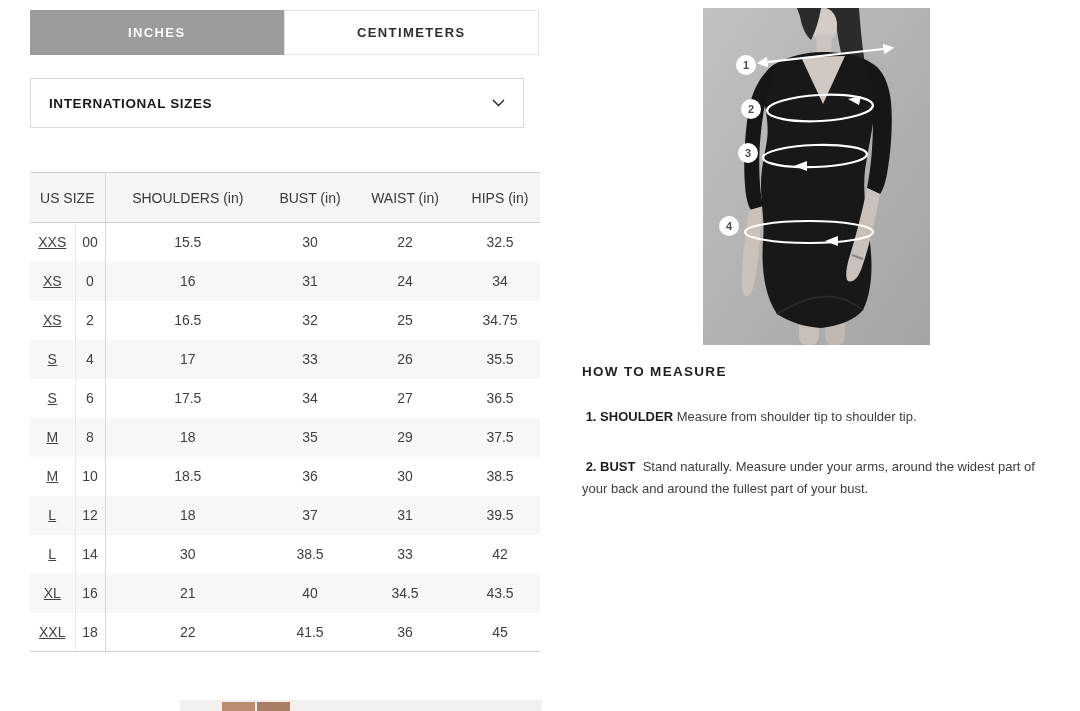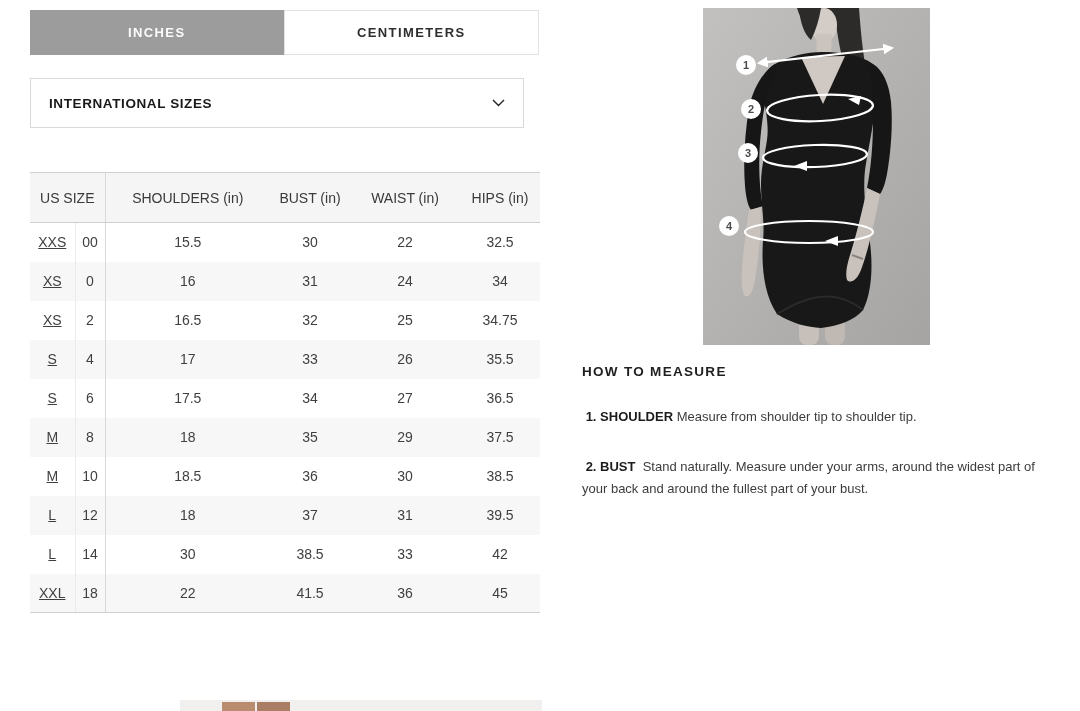--- a/index.html
+++ b/index.html
@@ -153,20 +153,28 @@
         </tr>
         <tr>
           <td class="col-letter">L</td>
           <td class="col-number">14</td>
           <td>30</td>
           <td>38.5</td>
           <td>33</td>
           <td>42</td>
         </tr>
         <tr>
+          <td class="col-letter">XL</td>
+          <td class="col-number">16</td>
+          <td>21</td>
+          <td>40</td>
+          <td>34.5</td>
+          <td>43.5</td>
+        </tr>
+        <tr>
           <td class="col-letter">XXL</td>
           <td class="col-number">18</td>
           <td>22</td>
           <td>41.5</td>
           <td>36</td>
           <td>45</td>
         </tr>
       </tbody>
   </table>
 

